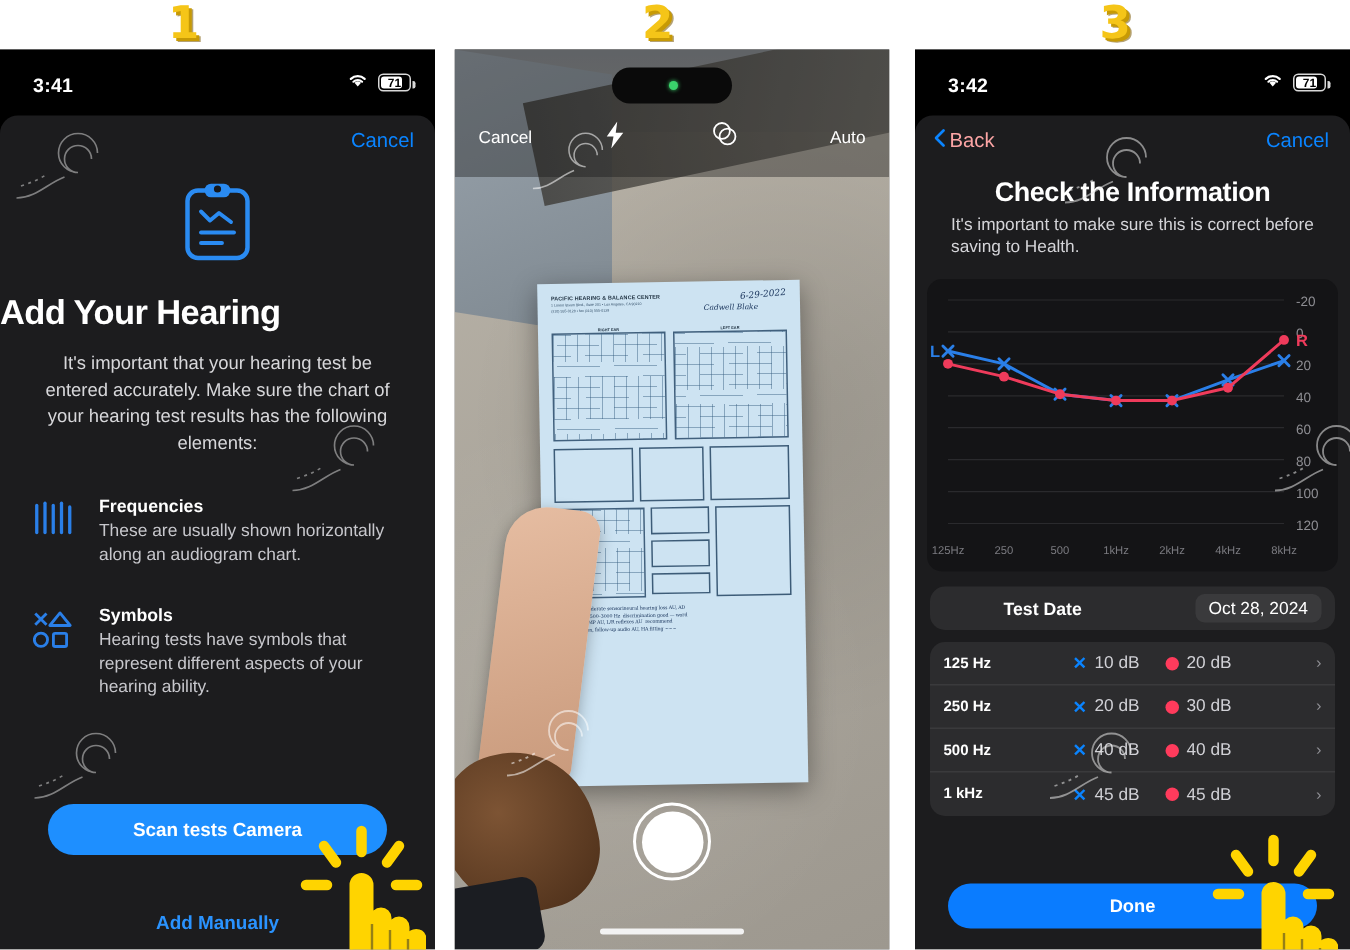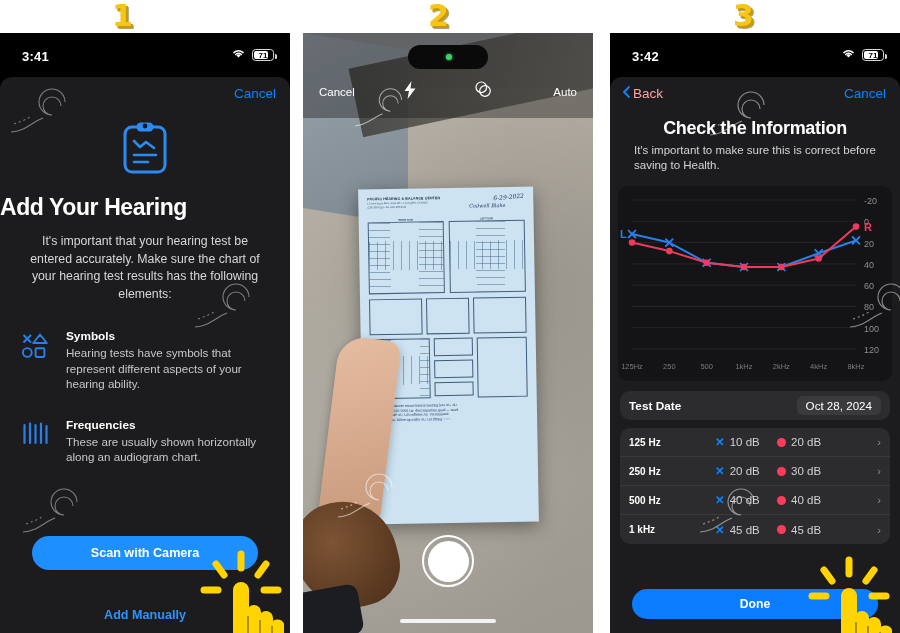--- a/index.html
+++ b/index.html
@@ -151,21 +151,21 @@
     margin-top:9px; letter-spacing:-0.3px;}
   .p3-sub{ text-align:left; color:#d4d4d8; font-size:11.5px; line-height:15px;
     margin:4px 24px 0 24px;}
   .chart-card{ position:relative; margin:13px 8px 0 8px; height:195px;
     background:#141416; border-radius:10px; }
   .chart-svg{ display:block; }
   .row-card{ margin:8px 10px 0 10px; background:#2c2c2e; border-radius:10px;
     overflow:hidden; }
   .date-row{ display:flex; align-items:center; height:29px; padding:0 9px;
     background:#2c2c2e; border-radius:10px; margin:10px 10px 0 10px; }
-  .date-label{ color:#fff; font-size:11.8px; font-weight:600; }
+  .date-label{ color:#fff; font-size:11.8px; font-weight:600;margin-left:40px; }
   .date-value{ margin-left:auto; background:#3a3a3c; color:#fff; border-radius:6px;
     font-size:11.6px; padding:3px 9px; }
   .freq-row{ display:flex; align-items:center; height:29px; padding:0 9px;
     border-bottom:.6px solid #3a3a3c; }
   .freq-row:last-child{ border-bottom:none; }
   .freq-name{ color:#fff; font-size:10px; font-weight:700; width:86px; }
   .freq-pair{ display:flex; align-items:center; gap:5px; width:62px; }
   .freq-db{ color:#d1d1d6; font-size:11.5px; }
   .x-mark{ color:#0a84ff; font-size:11.5px; font-weight:800; }
   .dot-mark{ width:9px; height:9px; border-radius:50%; background:#ff3b5c; display:inline-block;}
@@ -240,55 +240,55 @@
         </span>
       </div>
 
       <div class="hero-title">
         <div>Add Your Hearing</div>
       </div>
       <div class="hero-sub">It's important that your hearing test be entered accurately. Make sure the chart of your hearing test results has the following elements:</div>
 
       <div class="feature">
         <div class="feature-icon">
+          <svg width="28" height="24" viewBox="0 0 28 24">
+            <g stroke="#2a7fe8" stroke-width="2.2" stroke-linecap="round">
+              <line x1="2.5" y1="3" x2="2.5" y2="21"></line>
+              <line x1="8" y1="1.5" x2="8" y2="21"></line>
+              <line x1="13.5" y1="3" x2="13.5" y2="21"></line>
+              <line x1="19" y1="1.5" x2="19" y2="21"></line>
+              <line x1="24.5" y1="4" x2="24.5" y2="21"></line>
+            </g>
+          </svg>
+        </div>
+        <div>
+          <div class="feature-title">Frequencies</div>
+          <div class="feature-body">These are usually shown horizontally along an audiogram chart.</div>
+        </div>
+      </div>
+
+      <div class="feature">
+        <div class="feature-icon">
           <svg width="28" height="26" viewBox="0 0 28 26">
             <g stroke="#2a7fe8" stroke-width="1.9" fill="none">
               <line x1="1.5" y1="2" x2="9" y2="9.5"></line>
                 <line x1="9" y1="2" x2="1.5" y2="9.5"></line>
               <polygon points="18,1.6 24.8,10 11.2,10" stroke-linejoin="round"></polygon>
               <circle cx="5.3" cy="19.5" r="4.4"></circle>
               <rect x="13.6" y="15.2" width="8.8" height="8.8" rx="1.2"></rect>
             </g>
           </svg>
         </div>
         <div>
           <div class="feature-title">Symbols</div>
           <div class="feature-body">Hearing tests have symbols that represent different aspects of your hearing ability.</div>
         </div>
       </div>
 
-      <div class="feature">
-        <div class="feature-icon">
-          <svg width="28" height="24" viewBox="0 0 28 24">
-            <g stroke="#2a7fe8" stroke-width="2.2" stroke-linecap="round">
-              <line x1="2.5" y1="3" x2="2.5" y2="21"></line>
-              <line x1="8" y1="1.5" x2="8" y2="21"></line>
-              <line x1="13.5" y1="3" x2="13.5" y2="21"></line>
-              <line x1="19" y1="1.5" x2="19" y2="21"></line>
-              <line x1="24.5" y1="4" x2="24.5" y2="21"></line>
-            </g>
-          </svg>
-        </div>
-        <div>
-          <div class="feature-title">Frequencies</div>
-          <div class="feature-body">These are usually shown horizontally along an audiogram chart.</div>
-        </div>
-      </div>
-
-      <div class="primary-btn">Scan with Camera</div>
+      <div class="primary-btn">Scan tests Camera</div>
       <div class="secondary-btn">Add Manually</div>
     </div>
 
     <div class="wm" style="left:6px; top:55px;">
       <svg width="70" height="56" viewBox="0 0 70 56">
           <g fill="none" stroke="#cfcfcf" stroke-width="1.1">
         <path d="M55 18 a9 9 0 1 0 -9 9 a13 13 0 1 1 13 -13"></path>
         <path d="M5 44 C18 44 26 34 37 30"></path>
         <path d="M8 36 c6 -2 11 -4 16 -7" stroke-dasharray="2 3"></path>
       </g>

